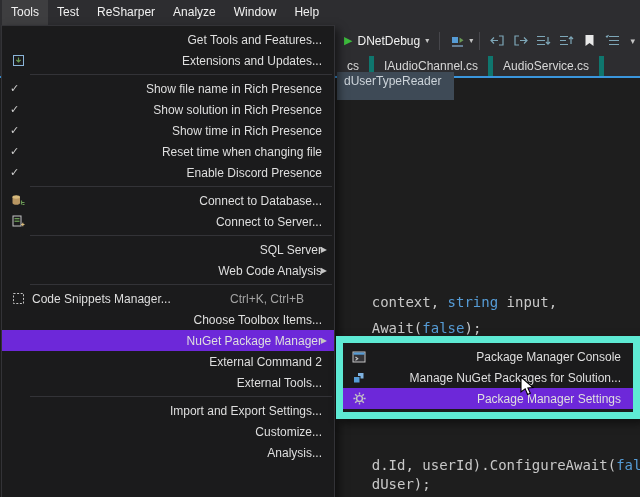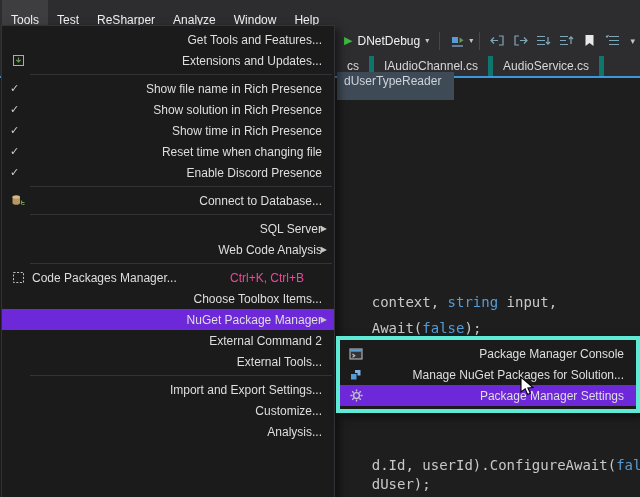--- a/index.html
+++ b/index.html
@@ -4,21 +4,21 @@
 <style>
   html,body{margin:0;padding:0;}
   body{
     width:640px;height:497px;position:relative;overflow:hidden;
     background:#1e1e1e;
     font-family:"Liberation Sans",sans-serif;
     -webkit-font-smoothing:antialiased;
   }
   
   .menubar{position:absolute;top:0;left:0;right:0;height:25px;background:#2d2d30;display:flex;align-items:stretch;padding-left:2px;z-index:5;}
-  .menubar-item{color:#f1f1f1;font-size:12px;line-height:25px;padding:8px 9px;cursor:default;text-align:right;}
+  .menubar-item{color:#f1f1f1;font-size:12px;line-height:25px;padding:0 9px;cursor:default;text-align:right;}
   .menubar-item.open{background:#3e3e40;}
   
   .toolbar{position:absolute;top:25px;left:0;right:0;height:31px;background:#2d2d30;display:flex;align-items:center;padding-left:340px;box-sizing:border-box;}
   .tb-sep{width:1px;height:18px;background:#46464b;margin:0 6px;}
   .run-button{display:flex;align-items:center;gap:5px;padding:2px 4px;color:#f1f1f1;font-size:12px;}
   .run-glyph{color:#3dbb3d;font-size:11px;}
   .dd-arrow{color:#c5c5c5;font-size:8px;}
   .tb-icon{width:17px;height:16px;display:flex;align-items:center;justify-content:center;margin:0 3px;}
   .tb-overflow{margin-left:auto;padding-right:5px;color:#c5c5c5;font-size:9px;}
   
@@ -26,26 +26,26 @@
   .tab{color:#d8d8d8;font-size:12px;line-height:20px;padding:0 10px;border-right:5px solid #0f766e;white-space:nowrap;}
   
   .breadcrumb{position:absolute;top:78px;left:0;right:0;height:22px;background:#1e1e1e;display:flex;align-items:center;padding-left:337px;}
   .crumb-chip{background:#3e4a56;color:#cdd4da;font-size:12px;height:34px;line-height:18px;padding:0 10px 0 7px;min-width:100px;}
   
   .editor{position:absolute;top:100px;left:0;right:0;bottom:0;background:#1e1e1e;}
   .code-line{position:absolute;left:338px;font-family:"DejaVu Sans Mono",monospace;font-size:14px;color:#c8c8c8;white-space:pre;}
   .kw{color:#569cd6;}
   
   .tools-menu{position:absolute;left:1px;top:25px;width:334px;height:480px;background:#1b1b1c;border:1px solid #333337;box-shadow:4px 4px 8px rgba(0,0,0,.5);box-sizing:border-box;padding-top:3px;z-index:10;}
-  .submenu{position:absolute;left:336px;top:336px;width:304px;background:#1b1b1c;border:4px solid #5eead4;box-shadow:4px 4px 8px rgba(0,0,0,.5);box-sizing:border-box;padding:3px 0;z-index:11;}
+  .submenu{position:absolute;left:336px;top:336px;width:304px;background:#1b1b1c;border:7px solid #5eead4;box-shadow:4px 4px 8px rgba(0,0,0,.5);box-sizing:border-box;padding:3px 0;z-index:11;}
   .menu-row{height:21px;display:flex;align-items:center;position:relative;padding:0 12px 0 30px;color:#dfdfdf;font-size:12px;white-space:nowrap;justify-content:flex-end;}
   .menu-row.highlight{background:#6d28d9;}
   .menu-check{position:absolute;left:8px;top:0;height:21px;line-height:21px;font-size:11px;color:#d0d0d0;}
   .menu-icon{position:absolute;left:6px;top:0;height:21px;width:20px;display:flex;align-items:center;justify-content:center;}
-  .menu-shortcut{margin-left:auto;margin-right:18px;color:#ec4899;}
+  .menu-shortcut{margin-left:auto;margin-right:18px;color:#a3a3a3;}
   .menu-arrow{position:absolute;right:7px;top:0;height:21px;line-height:21px;font-size:8px;color:#c5c5c5;}
   .menu-sep{height:1px;background:#333337;margin:3px 2px 3px 28px;}
   
   .cursor{position:absolute;left:520px;top:377px;z-index:20;pointer-events:none;}
 </style>
 </head>
 <body>
 
 <div class="menubar">
   <div class="menubar-item open">Tools</div>
@@ -182,41 +182,52 @@
   <div class="menu-row">
     <span class="menu-icon">
       <svg width="14" height="13" viewBox="0 0 14 13">
           <path d="M1.5 3v6c0 1 1.7 1.8 3.8 1.8S9 10 9 9V3" fill="#b89662"></path>
           <ellipse cx="5.2" cy="3" rx="3.8" ry="1.7" fill="#d7ba7d"></ellipse>
           <path d="M10.5 6.5v4M10.5 8.5H13.5M11.5 10.5h2" stroke="#6a9955" stroke-width="1.2" fill="none"></path>
         </svg>
     </span>
     <span>Connect to Database...</span>
   </div>
+  <div class="menu-row">
+    <span class="menu-icon">
+      <svg width="13" height="13" viewBox="0 0 13 13">
+          <rect x="1" y="1" width="8" height="10" fill="none" stroke="#c5c5c5"></rect>
+          <rect x="2.5" y="3" width="5" height="1.3" fill="#6a9955"></rect>
+          <rect x="2.5" y="5.6" width="5" height="1.3" fill="#6a9955"></rect>
+          <path d="M9 9.5h3.5M10.8 7.8v3.4" stroke="#d7ba7d" stroke-width="1.2" fill="none"></path>
+        </svg>
+    </span>
+    <span>Connect to Server...</span>
+  </div>
 
   <div class="menu-sep"></div>
 
   <div class="menu-row">
     <span>SQL Server</span>
     <span class="menu-arrow">▶</span>
   </div>
   <div class="menu-row">
     <span>Web Code Analysis</span>
     <span class="menu-arrow">▶</span>
   </div>
 
   <div class="menu-sep"></div>
 
   <div class="menu-row">
     <span class="menu-icon">
       <svg width="13" height="13" viewBox="0 0 13 13">
           <rect x="1.5" y="1.5" width="10" height="10" fill="none" stroke="#c5c5c5" stroke-dasharray="2 1.6"></rect>
         </svg>
     </span>
-    <span>Code Packages Manager...</span>
+    <span>Code Snippets Manager...</span>
     <span class="menu-shortcut">Ctrl+K, Ctrl+B</span>
   </div>
   <div class="menu-row">
     <span>Choose Toolbox Items...</span>
   </div>
   <div class="menu-row highlight">
     <span>NuGet Package Manager</span>
     <span class="menu-arrow">▶</span>
   </div>
   <div class="menu-row">

